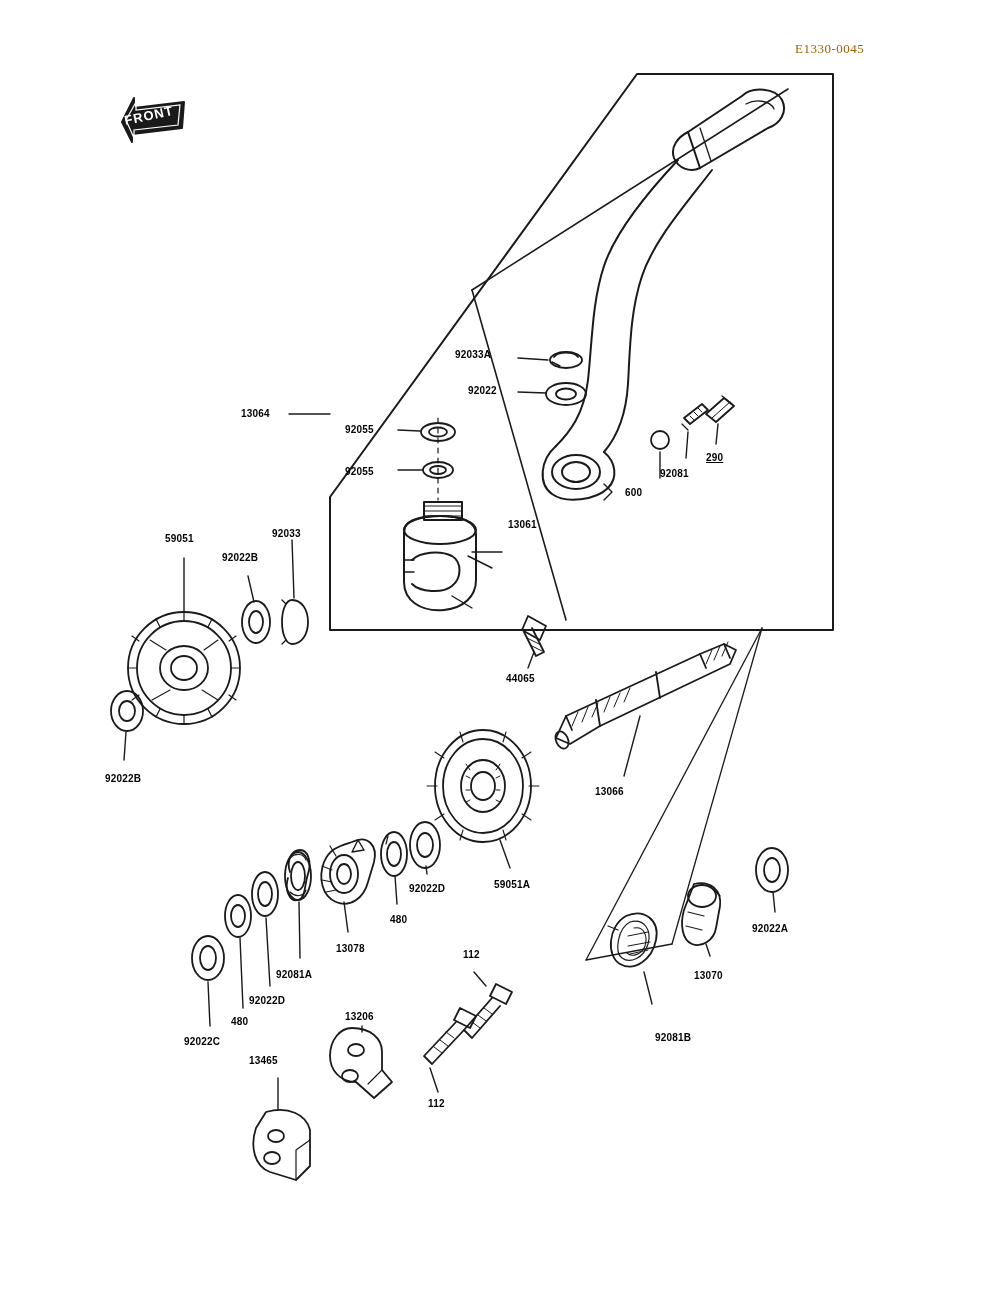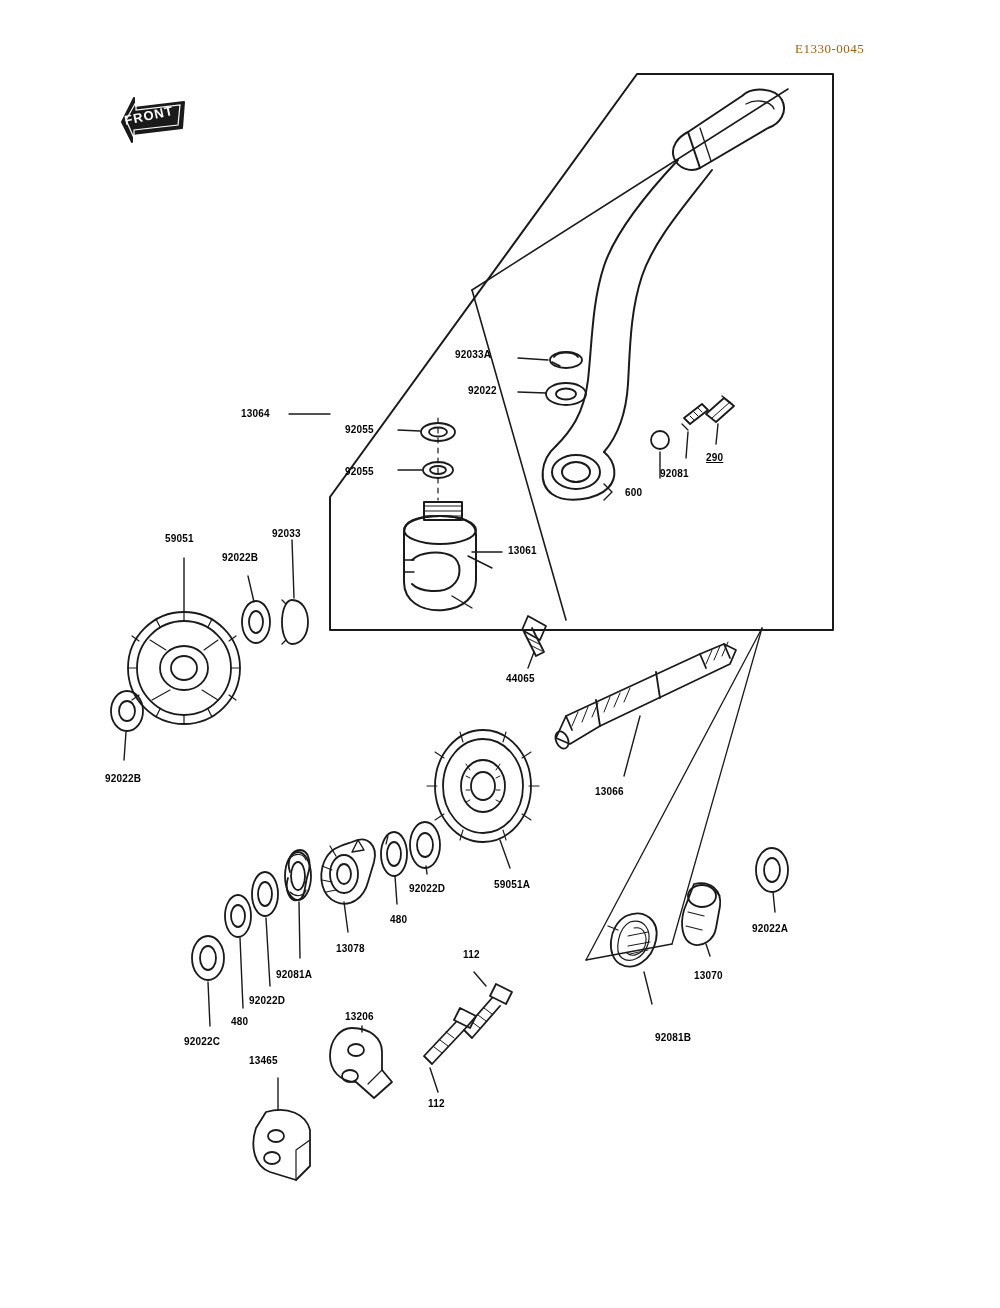--- a/index.html
+++ b/index.html
@@ -360,21 +360,21 @@
 
   <div>
     <div class="callout" style="left:455px; top:349px;">92033A</div>
     <div class="callout" style="left:468px; top:385px;">92022</div>
     <div class="callout" style="left:241px; top:408px;">13064</div>
     <div class="callout" style="left:345px; top:424px;">92055</div>
     <div class="callout" style="left:345px; top:466px;">92055</div>
     <div class="callout" style="left:706px; top:452px;text-decoration:underline;">290</div>
     <div class="callout" style="left:660px; top:468px;">92081</div>
     <div class="callout" style="left:625px; top:487px;">600</div>
-    <div class="callout" style="left:508px; top:545px;">13061</div>
+    <div class="callout" style="left:508px; top:519px;">13061</div>
     <div class="callout" style="left:165px; top:533px;">59051</div>
     <div class="callout" style="left:272px; top:528px;">92033</div>
     <div class="callout" style="left:222px; top:552px;">92022B</div>
     <div class="callout" style="left:506px; top:673px;">44065</div>
     <div class="callout" style="left:105px; top:773px;">92022B</div>
     <div class="callout" style="left:595px; top:786px;">13066</div>
     <div class="callout" style="left:494px; top:879px;">59051A</div>
     <div class="callout" style="left:409px; top:883px;">92022D</div>
     <div class="callout" style="left:390px; top:914px;">480</div>
     <div class="callout" style="left:336px; top:943px;">13078</div>

